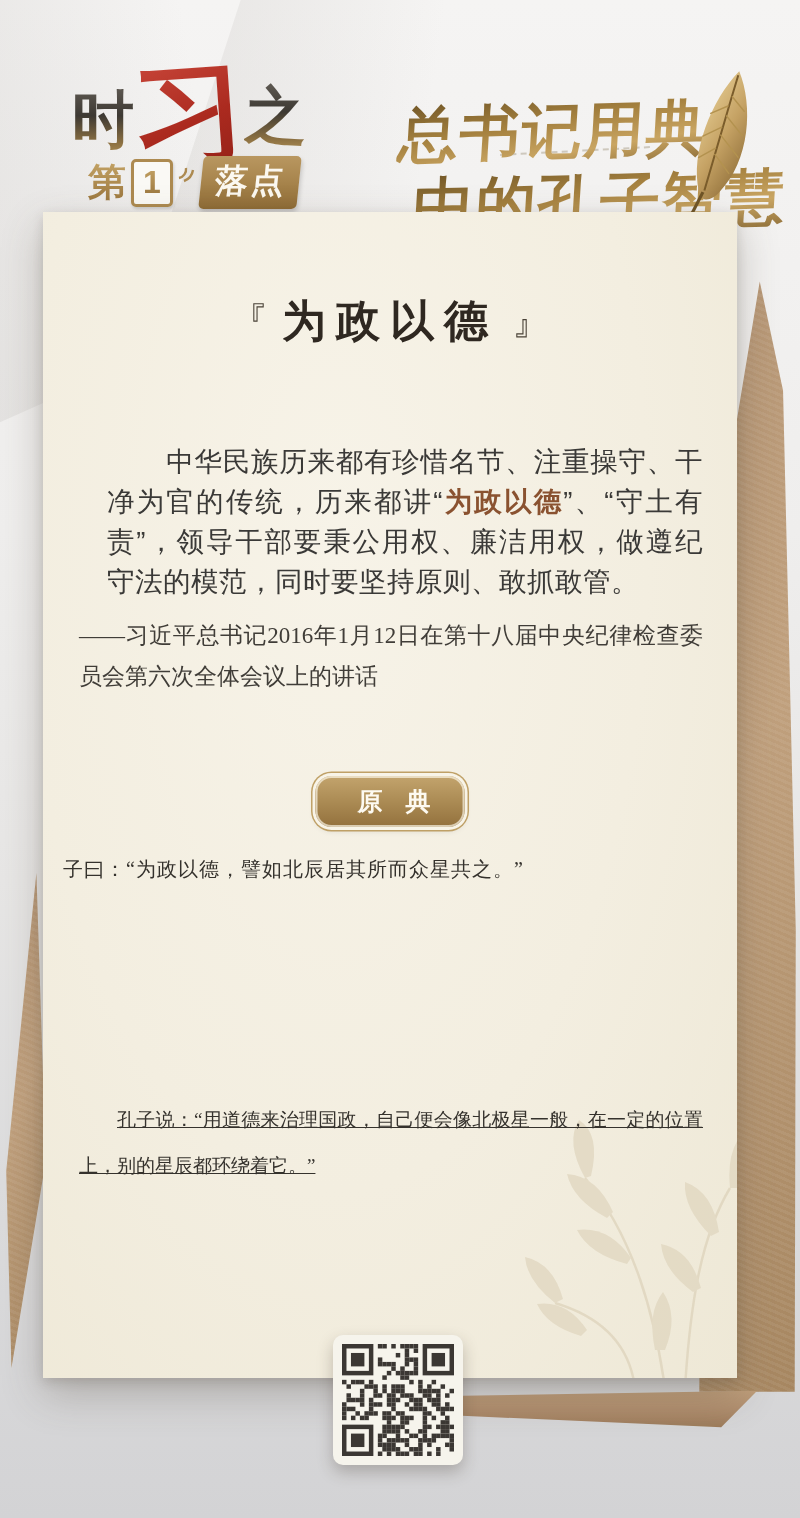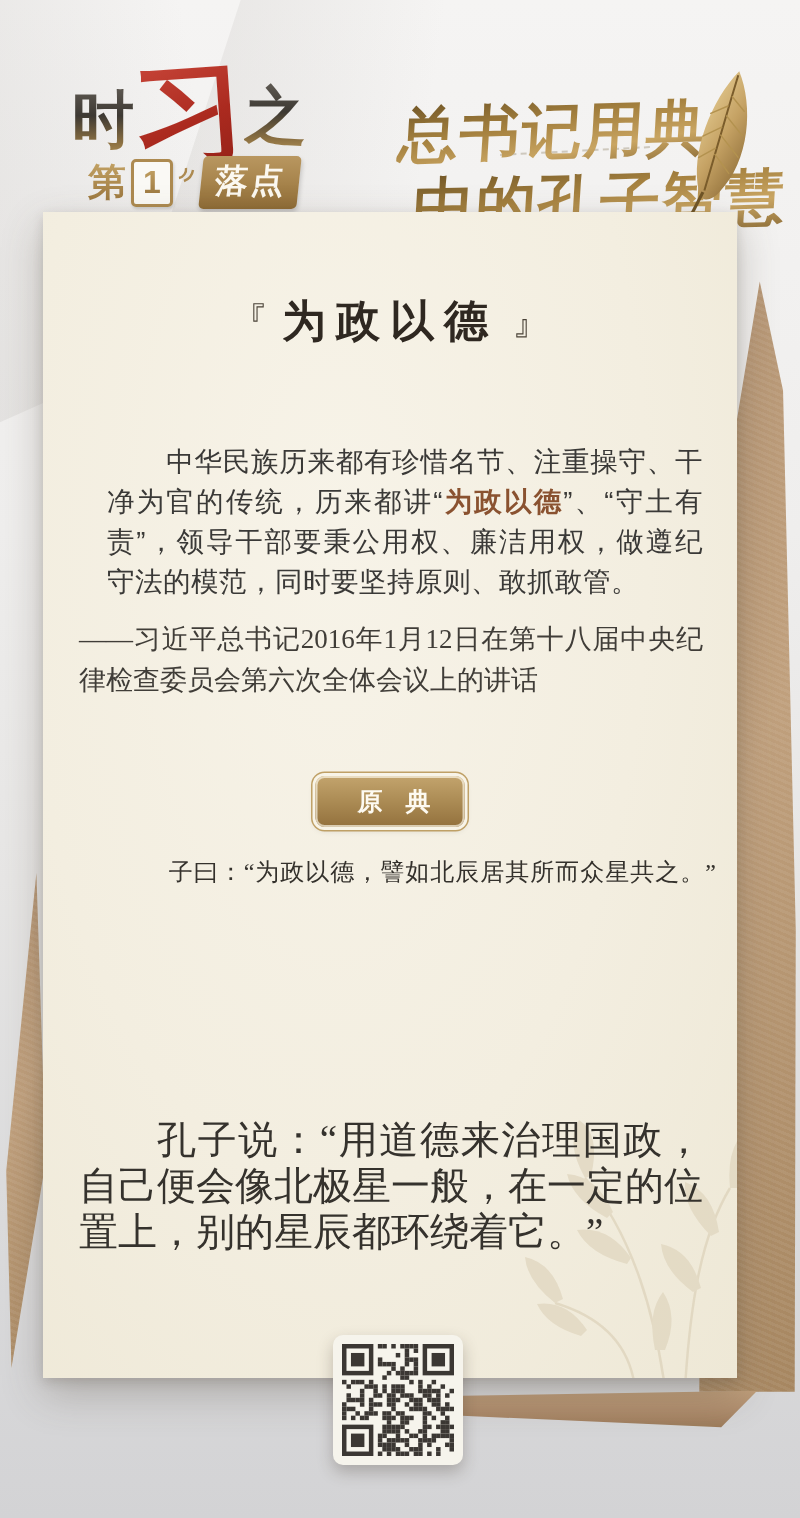--- a/index.html
+++ b/index.html
@@ -73,38 +73,38 @@
   
   .heading{position:absolute;top:80px;width:100%;text-align:center;
       font-family:"Liberation Serif","DejaVu Serif",serif;color:#2f2821;}
   .heading .bracket{font-size:38px;color:#4a4238;font-weight:normal;vertical-align:2px;}
   .heading .h-text{font-size:44px;font-weight:bold;letter-spacing:10px;margin:0 14px;}
 
   .excerpt{position:absolute;top:202px;left:36px;right:34px;font-size:27.5px;line-height:40px;
       color:var(--text-dark,#3a3937);text-align:justify;text-indent:2.15em;letter-spacing:.5px;margin-left:28px;}
   .excerpt .hl{color:var(--highlight-brown,#8a5230);font-weight:bold;}
 
-  .attribution{position:absolute;top:380px;left:36px;right:34px;font-size:27px;line-height:41px;
+  .attribution{position:absolute;top:380px;left:36px;right:34px;font-size:23px;line-height:41px;
       font-family:"Liberation Serif","DejaVu Serif",serif;color:#403d38;text-align:justify;}
 
   .gold-badge{position:absolute;left:50%;transform:translateX(-50%);
       background:linear-gradient(180deg,#c3a46d 0%,#ab8b54 50%,#93713d 100%);
       color:#fdfaf1;font-size:25px;font-weight:bold;letter-spacing:8px;text-indent:8px;
-      padding:9px 26px 9px 34px;border-radius:9px;white-space:nowrap;
+      padding:9px 26px 9px 34px;border-radius:16px;white-space:nowrap;
       box-shadow:inset 0 0 0 2px rgba(255,252,240,.65),0 0 0 3px #f8f4e8,0 0 0 4.5px #bfa066,0 3px 7px rgba(0,0,0,.14);}
   .badge-classic{top:564px;}
   .badge-trans{top:789px;}
 
-  .quote{position:absolute;top:644px;left:20px;right:20px;text-align:right;font-size:24px;
+  .quote{position:absolute;top:644px;left:20px;right:20px;text-align:left;font-size:20px;
       font-family:"Liberation Serif","DejaVu Serif",serif;color:#34312c;letter-spacing:1px;}
   .quote-source{position:absolute;top:696px;right:52px;font-size:28px;
       font-family:"Liberation Serif","DejaVu Serif",serif;color:#34312c;}
 
-  .translation{position:absolute;top:866px;left:36px;right:34px;font-size:39px;line-height:46px;
-      font-family:"Liberation Serif","DejaVu Serif",serif;color:#35322d;text-align:justify;text-indent:2em;}
+  .translation{position:absolute;top:866px;left:36px;right:34px;font-size:19px;line-height:46px;
+      font-family:"Liberation Serif","DejaVu Serif",serif;color:#35322d;text-align:justify;text-indent:2em;text-decoration:underline;}
 
   
   #qr{position:absolute;left:333px;top:1335px;width:112px;height:112px;padding:9px;border-radius:10px;
       background:#f6f4ec;box-shadow:0 7px 16px rgba(60,52,40,.28);}
 </style>
 </head>
 <body>
 
 <div id="page">
 

